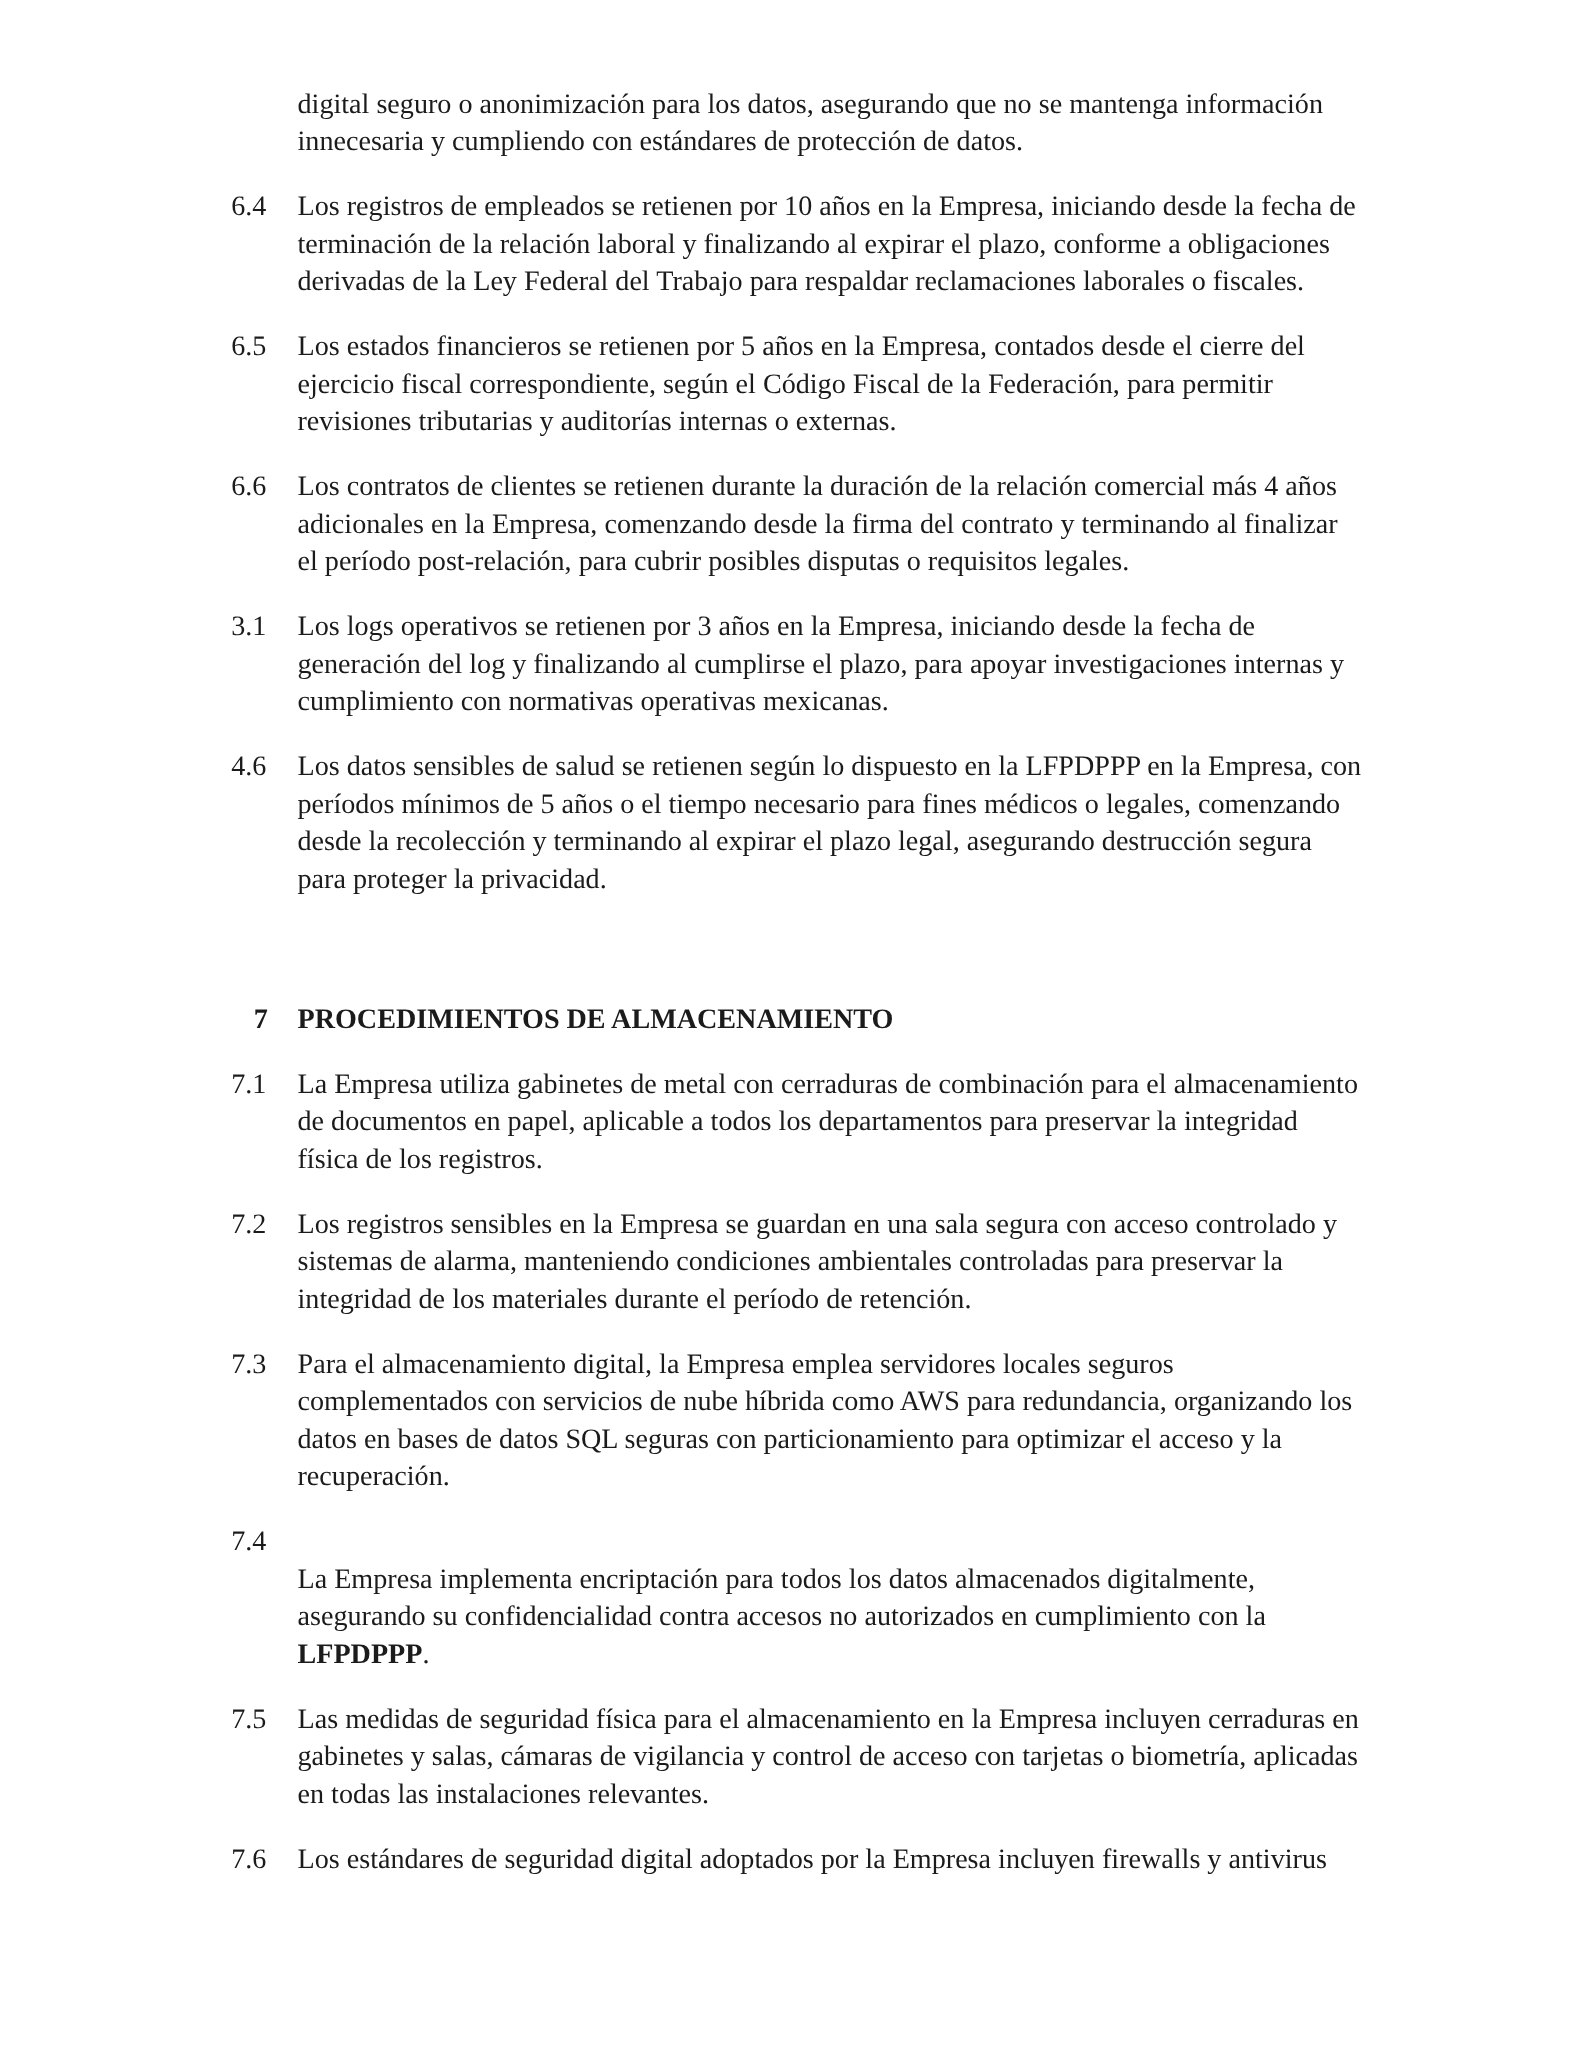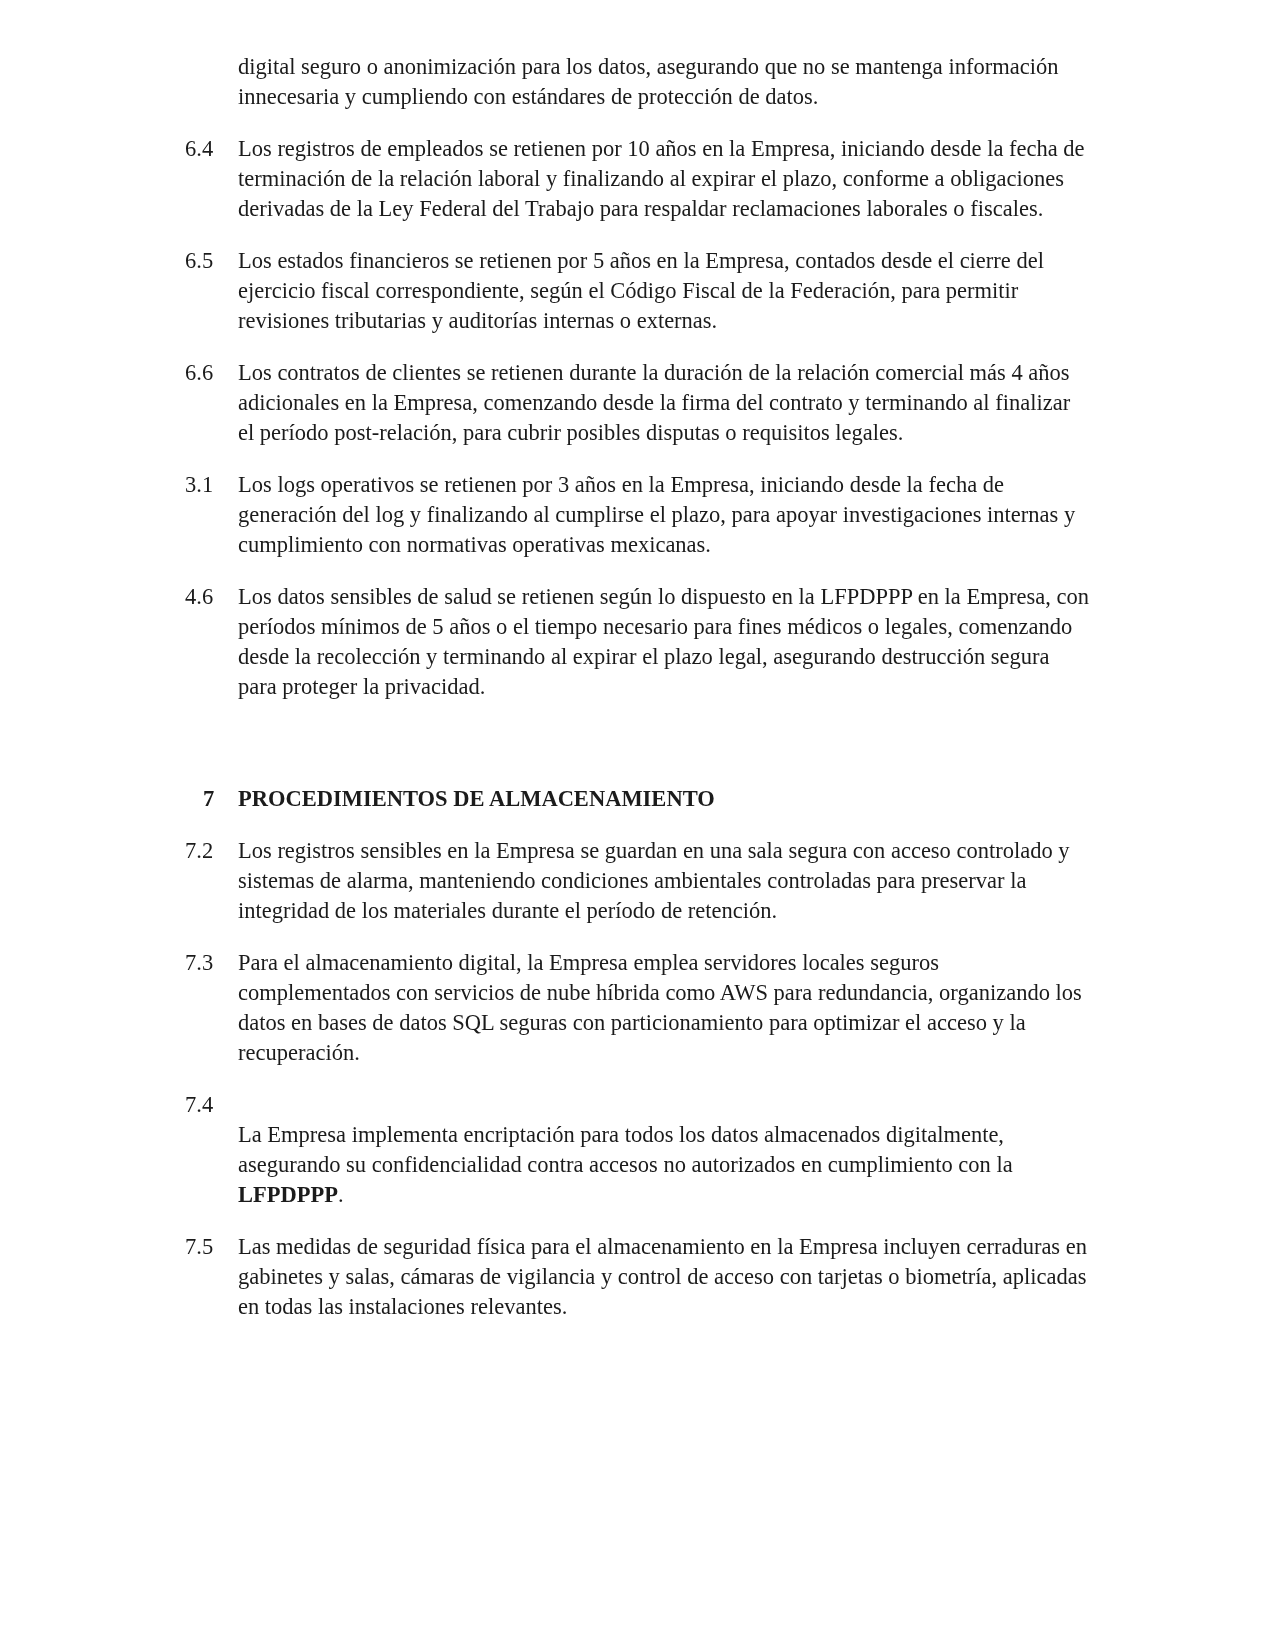--- a/index.html
+++ b/index.html
@@ -11,21 +11,21 @@
     position: relative;
     width: 1275px;
     height: 1650px;
     margin: 0;
     background: #ffffff;
     color: #1b1b1b;
     font-family: "Liberation Serif", "DejaVu Serif", serif;
     font-size: 22.5px;
     line-height: 30px;
     box-sizing: border-box;
-    padding: 52px 0 0 150px;
+    padding: 68px 0 0 150px;
     overflow: hidden;
   }
   .item {
     display: flex;
     margin: 0 0 22px 0;
   }
   .num {
     flex: 0 0 58px;
     box-sizing: border-box;
     padding-left: 5px;
@@ -95,20 +95,26 @@
 períodos mínimos de 5 años o el tiempo necesario para fines médicos o legales, comenzando
 desde la recolección y terminando al expirar el plazo legal, asegurando destrucción segura
 para proteger la privacidad.</div>
   </div>
 
   <div class="heading">
     <div class="num">7</div>
     <div class="txt">PROCEDIMIENTOS DE ALMACENAMIENTO</div>
   </div>
 
+  <div class="item">
+    <div class="num">7.1</div>
+    <div class="txt">La Empresa utiliza gabinetes de metal con cerraduras de combinación para el almacenamiento
+de documentos en papel, aplicable a todos los departamentos para preservar la integridad
+física de los registros.</div>
+  </div>
 
   <div class="item">
     <div class="num">7.2</div>
     <div class="txt">Los registros sensibles en la Empresa se guardan en una sala segura con acceso controlado y
 sistemas de alarma, manteniendo condiciones ambientales controladas para preservar la
 integridad de los materiales durante el período de retención.</div>
   </div>
 
   <div class="item">
     <div class="num">7.3</div>
@@ -127,14 +133,18 @@
     </div>
   </div>
 
   <div class="item">
     <div class="num">7.5</div>
     <div class="txt">Las medidas de seguridad física para el almacenamiento en la Empresa incluyen cerraduras en
 gabinetes y salas, cámaras de vigilancia y control de acceso con tarjetas o biometría, aplicadas
 en todas las instalaciones relevantes.</div>
   </div>
 
+  <div class="item">
+    <div class="num">7.6</div>
+    <div class="txt">Los estándares de seguridad digital adoptados por la Empresa incluyen firewalls y antivirus</div>
+  </div>
 
 </div>
 
 </body></html>

